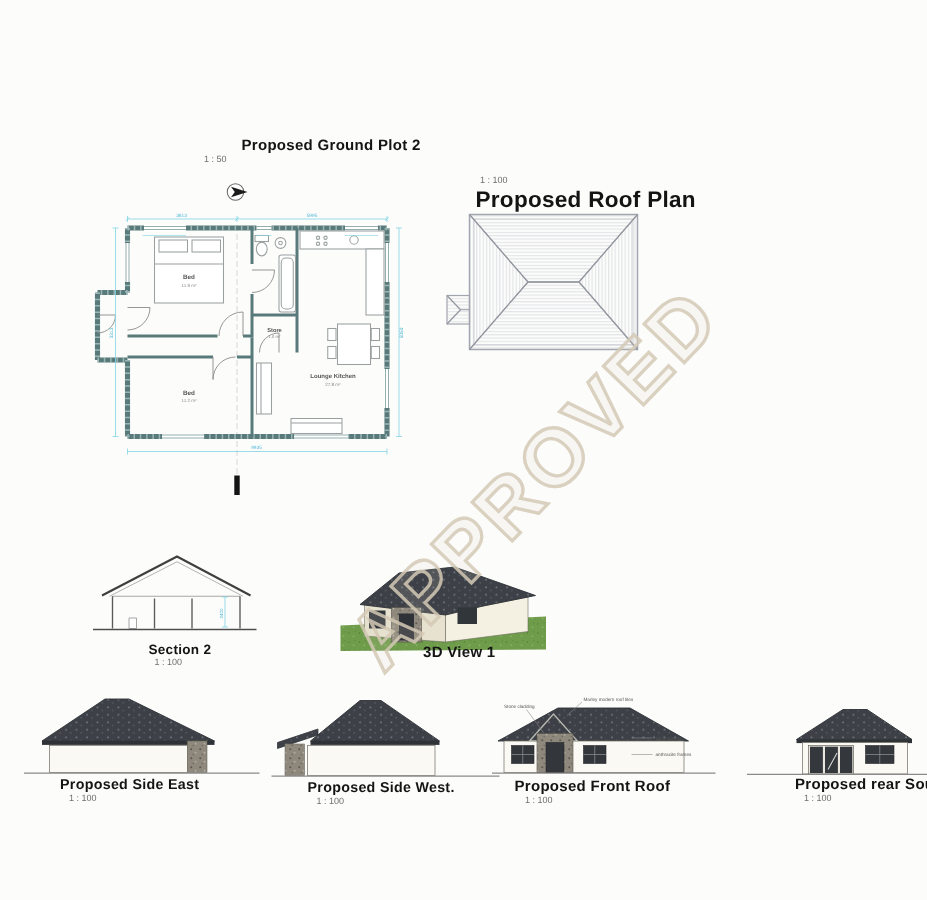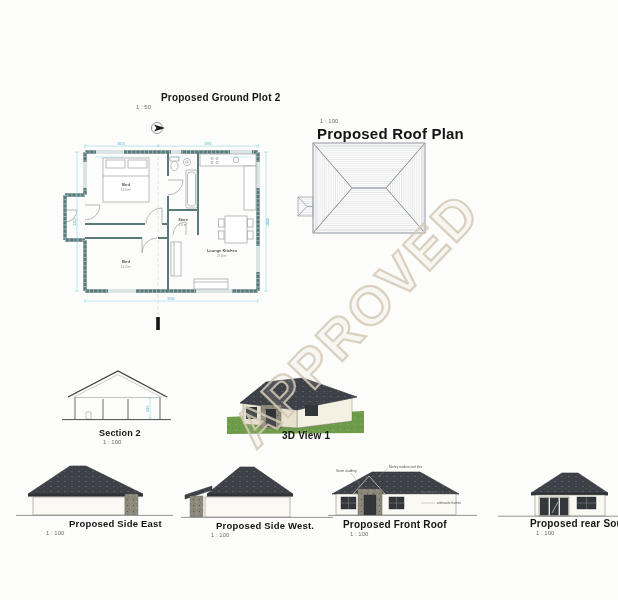--- a/index.html
+++ b/index.html
@@ -301,24 +301,24 @@
 <div class="abs scale" style="left:136px;top:104px;">1 : 50</div>
 
 <div class="abs title" style="left:317px;top:125px;font-size:15px;">Proposed Roof Plan</div>
 <div class="abs scale" style="left:320px;top:118px;">1 : 100</div>
 
 <div class="abs title" style="left:99px;top:428px;font-size:9px;">Section 2</div>
 <div class="abs scale" style="left:103px;top:439px;">1 : 100</div>
 
 <div class="abs title" style="left:282px;top:430px;font-size:10px;">3D View 1</div>
 
-<div class="abs title" style="left:40px;top:518px;font-size:9.5px;margin-left:29px;">Proposed Side East</div>
+<div class="abs title" style="left:40px;top:518px;font-size:9.5px;">Proposed Side East</div>
 <div class="abs scale" style="left:46px;top:530px;">1 : 100</div>
 
-<div class="abs title" style="left:216px;top:520px;font-size:9.5px;">Proposed Side West.</div>
+<div class="abs title" style="left:205px;top:520px;font-size:9.5px;">Proposed Side West.</div>
 <div class="abs scale" style="left:211px;top:532px;">1 : 100</div>
 
 <div class="abs title" style="left:343px;top:519px;font-size:10px;">Proposed Front Roof</div>
 <div class="abs scale" style="left:350px;top:531px;">1 : 100</div>
 
 <div class="abs title" style="left:530px;top:518px;font-size:10px;">Proposed rear South</div>
 <div class="abs scale" style="left:536px;top:530px;">1 : 100</div>
 
 <div class="watermark">APPROVED</div>
 

